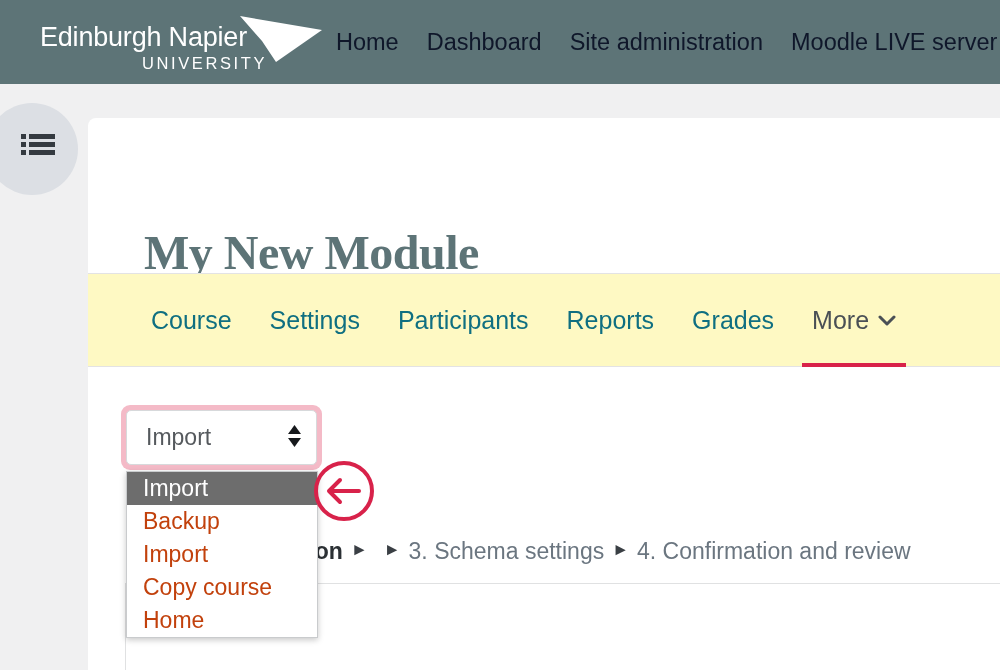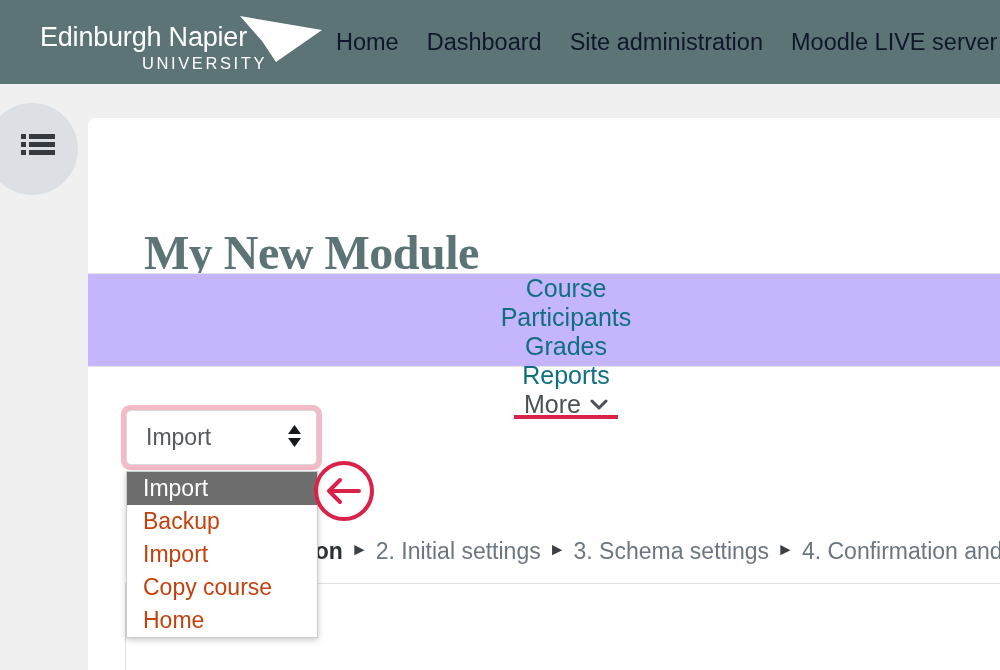--- a/index.html
+++ b/index.html
@@ -131,28 +131,27 @@
     margin-top: 40px;
   }
 
   
   .tabbar {
     position: absolute;
     left: 0;
     top: 155px;
     width: 912px;
     height: 94px;
-    background: #c4b5fd;
+    background: #fef9c3;
     border-top: 1px solid #e3e3e4;
     border-bottom: 1px solid #e3e3e4;
     box-sizing: border-box;
     display: flex;
     align-items: center;
     padding-left: 44px;
-    flex-direction: column;
   }
   .tab {
     position: relative;
     height: 93px;
     display: flex;
     align-items: center;
     padding: 0 19px;
     font-size: 25px;
     color: #0f6f81;
     cursor: pointer;
@@ -342,42 +341,44 @@
 
   <div class="card">
 
     <div class="page-title">My New Module</div>
 
     <div class="tabbar">
       <div class="tab">
         <span>Course</span>
       </div>
       <div class="tab">
+        <span>Settings</span>
+      </div>
+      <div class="tab">
         <span>Participants</span>
+      </div>
+      <div class="tab">
+        <span>Reports</span>
       </div>
       <div class="tab">
         <span>Grades</span>
-      </div>
-      <div class="tab">
-        <span>Reports</span>
       </div>
       <div class="tab active">
         <span>More</span>
         <span class="chev">
           <svg width="18" height="12" viewBox="0 0 18 12">
             <polyline points="2,2 9,9 16,2" fill="none" stroke="#4a5055" stroke-width="3" stroke-linecap="round" stroke-linejoin="round"></polyline>
           </svg>
         </span>
       </div>
     </div>
 
     <div class="breadcrumb">
       <span class="bc-step current">1. Course selection</span>
       <span class="bc-sep">►</span>
-      <span class="bc-step">2. Initial settings</span>
       <span class="bc-sep">►</span>
       <span class="bc-step">3. Schema settings</span>
       <span class="bc-sep">►</span>
       <span class="bc-step">4. Confirmation and review</span>
     </div>
 
     <div class="hr-divider"></div>
     <div class="left-rule"></div>
 
     <div class="select-wrap">

